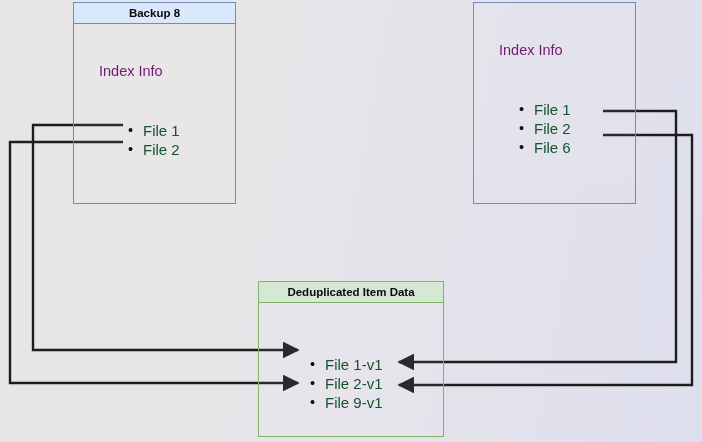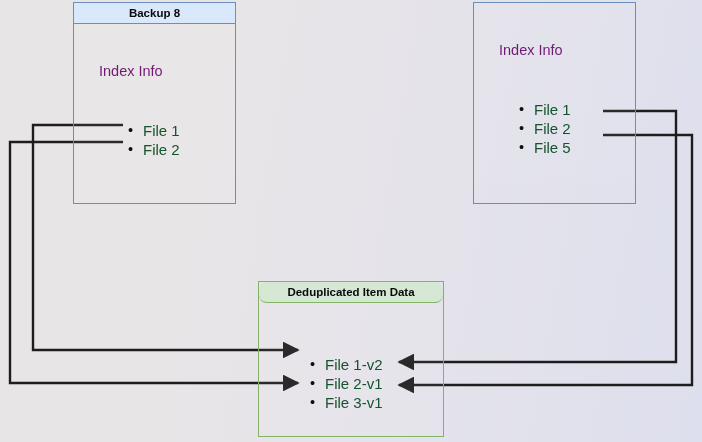--- a/index.html
+++ b/index.html
@@ -50,21 +50,20 @@
     position: relative;
     height: calc(100% - 21px);
     background: rgba(255,255,255,0.06);
   }
   .box.green {
     border-color: #82b366;
   }
   .box.green .box-header {
     background: #d5e8d4;
     border-bottom-color: #82b366;
-    border-radius: 8px;
   }
 
   .subtitle {
     position: absolute;
     font-size: 14.5px;
     color: #701a75;
     white-space: nowrap;
   }
   .bullets {
     position: absolute;
@@ -136,29 +135,29 @@
       </ul>
     </div>
   </div>
 
   <div class="box" id="backup2">
     <div class="box-body">
       <div class="subtitle">Index Info</div>
       <ul class="bullets">
         <li>File 1</li>
         <li>File 2</li>
-        <li>File 5</li>
+        <li>File 6</li>
       </ul>
     </div>
   </div>
 
   <div class="box green" id="dedup">
     <div class="box-header">Deduplicated Item Data</div>
     <div class="box-body">
       <ul class="bullets">
-        <li>File 1-v2</li>
+        <li>File 1-v1</li>
         <li>File 2-v1</li>
-        <li>File 3-v1</li>
+        <li>File 9-v1</li>
       </ul>
     </div>
   </div>
 
 </div>
 
 </body></html>

